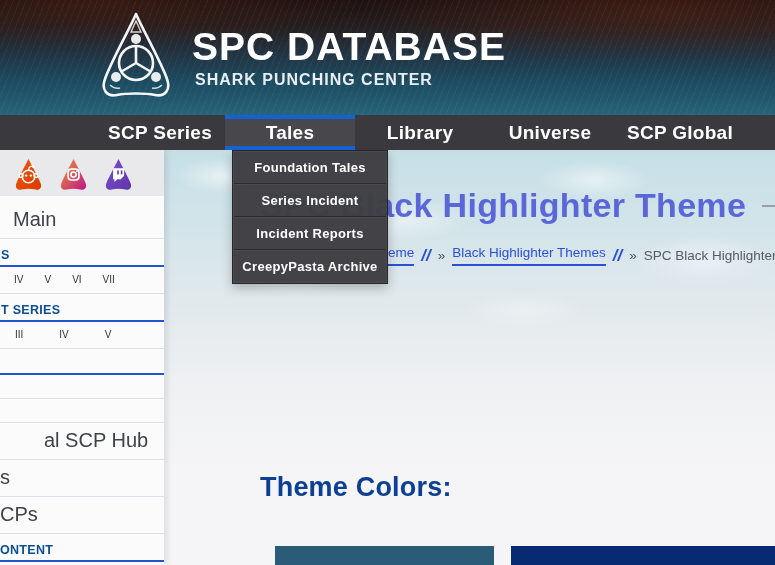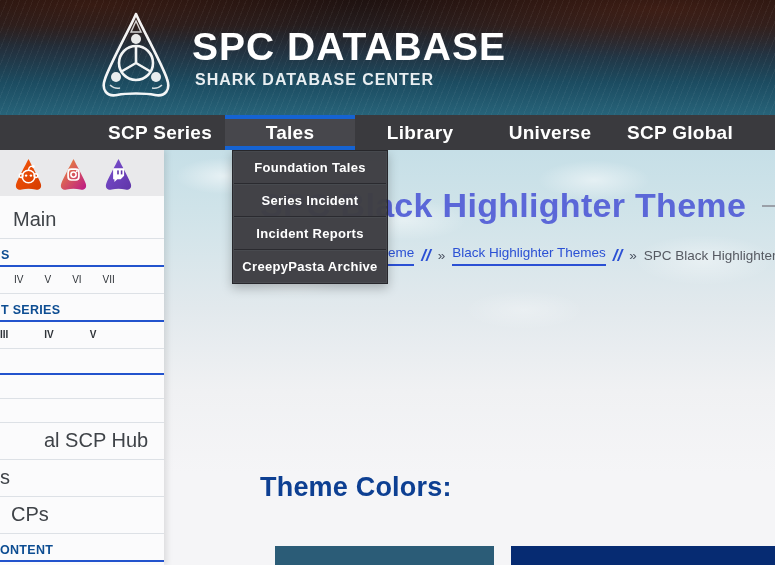--- a/index.html
+++ b/index.html
@@ -92,21 +92,21 @@
         <circle cx="40" cy="30" r="5"></circle>
         <circle cx="20" cy="68" r="5"></circle>
         <circle cx="60" cy="68" r="5"></circle>
       </g>
       <g fill="none" stroke="#fff" stroke-width="1.4" opacity="0.8">
         <path d="M40 12 l-5 11 h10 z M14 76 q4 4 10 3 M66 76 q-4 4 -10 3"></path>
       </g>
     </svg>
     <div class="brand">
       <h1>SPC DATABASE</h1>
-      <div class="sub">SHARK DATABASE CENTER</div>
+      <div class="sub">SHARK PUNCHING CENTER</div>
     </div>
   </header>
 
   <nav class="top" id="navbar">
       <div class="nav-item">SCP Series</div>
       <div class="nav-item active">Tales</div>
       <div class="nav-item">Library</div>
       <div class="nav-item">Universe</div>
       <div class="nav-item">SCP Global</div>
     </nav>
@@ -159,36 +159,36 @@
         <div class="s-div"></div>
         <div class="s-heading" style="padding-left: 1px;">S</div>
         <div class="s-row" style="padding-left: 14px; gap: 21px;">
           <span>IV</span>
           <span>V</span>
           <span>VI</span>
           <span>VII</span>
         </div>
         <div class="s-div"></div>
         <div class="s-heading" style="padding-left: 1px;">T SERIES</div>
-        <div class="s-row" style="gap: 36px; font-weight: bold;">
+        <div class="s-row" style="padding-left: 15px; gap: 36px;">
           <span>III</span>
           <span>IV</span>
           <span>V</span>
         </div>
         <div class="s-div"></div>
         <div class="s-heading empty" style="padding-left: 0px;"></div>
         <div class="s-link empty" style="padding-left: 0px;"></div>
         <div class="s-div"></div>
         <div class="s-link empty" style="padding-left: 0px;"></div>
         <div class="s-div"></div>
         <div class="s-link" style="padding-left: 0px; margin-left: 44px;">al SCP Hub</div>
         <div class="s-div"></div>
         <div class="s-link" style="padding-left: 0px;">s</div>
         <div class="s-div"></div>
-        <div class="s-link" style="padding-left: 11px;">CPs</div>
+        <div class="s-link" style="padding-left: 0px;">CPs</div>
         <div class="s-div"></div>
         <div class="s-heading" style="padding-left: 0px;">ONTENT</div>
         <div class="s-link" style="padding-left: 0px;">ew Pages</div>
       </div>
   </aside>
 
   <main class="content">
     <div class="title-row">
       <h2 class="page-title">SPC Black Highlighter Theme</h2>
       <div class="title-rule"></div>

